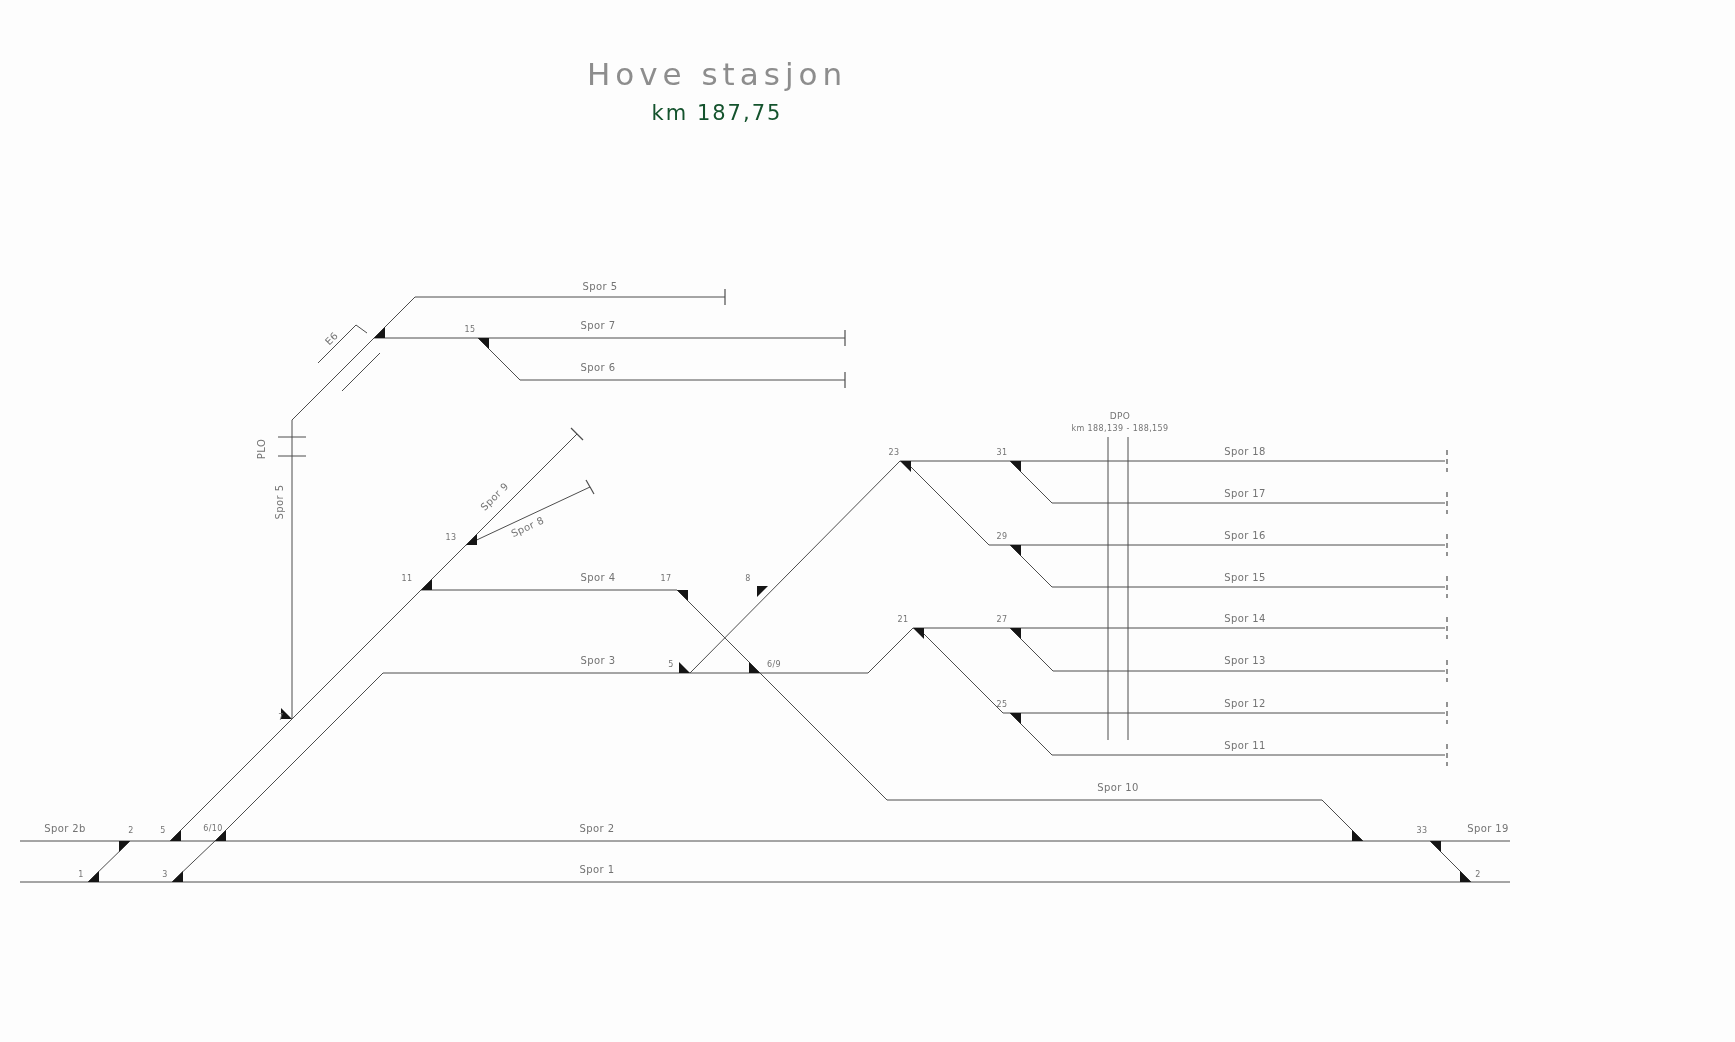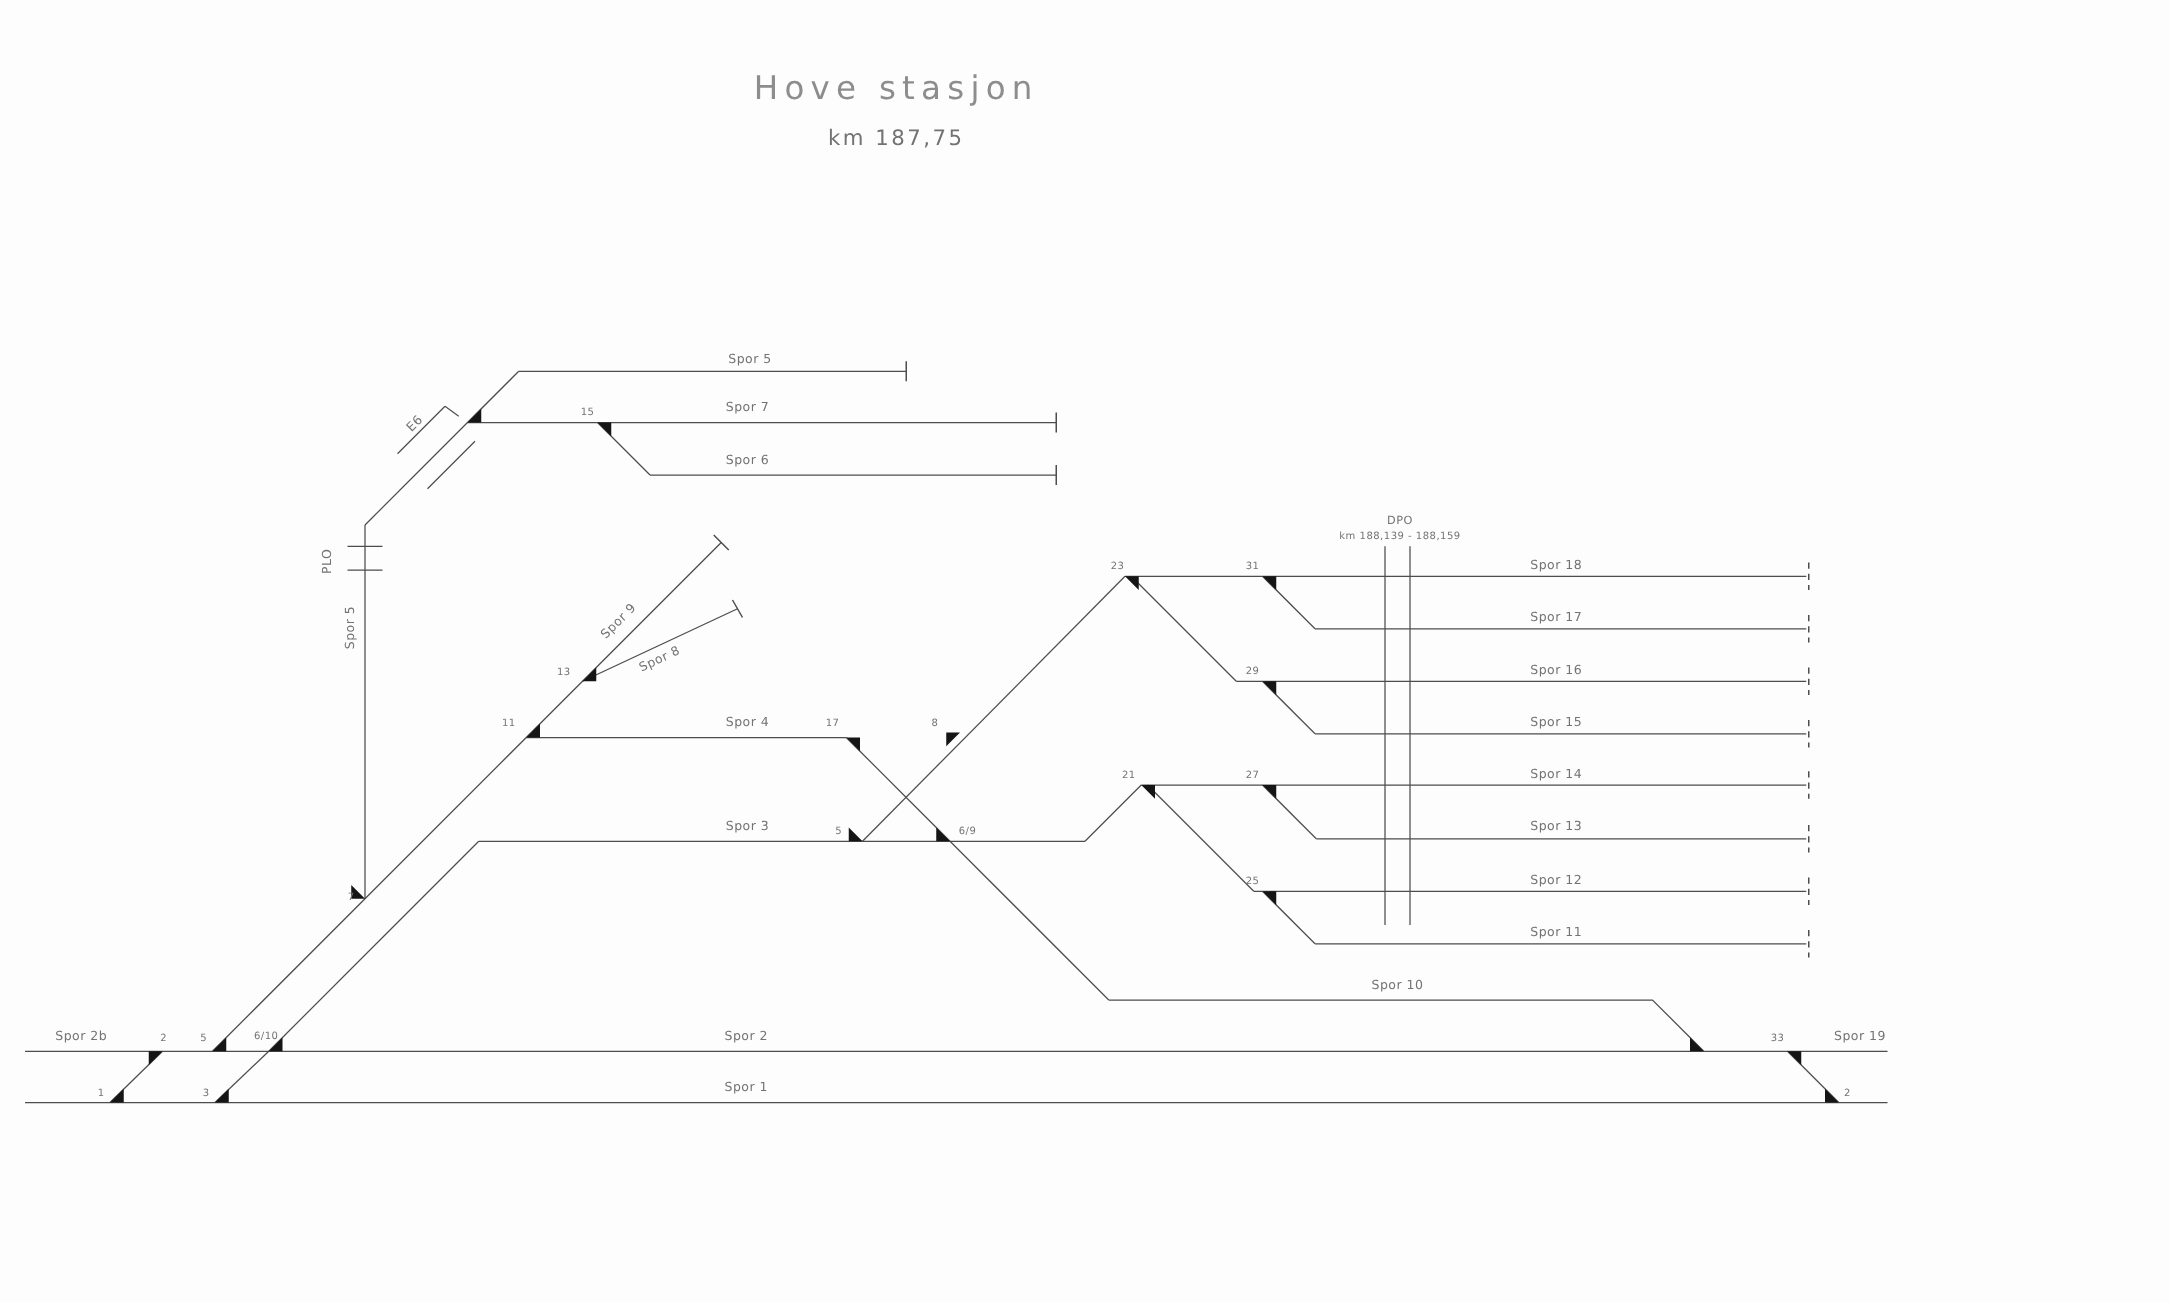--- a/index.html
+++ b/index.html
@@ -6,28 +6,28 @@
   .page{
     position:relative;
     width:1735px;height:1042px;
     background:#fdfdfd;
     font-family:"DejaVu Sans", sans-serif;
     overflow:hidden;
   }
   .title{
     position:absolute;left:717px;top:56px;
     transform:translateX(-50%);
-    font-size:26px;letter-spacing:5px;
+    font-size:31px;letter-spacing:5px;
     color:#8d8d8d;white-space:nowrap;
   }
   .subtitle{
     position:absolute;left:717px;top:101px;
     transform:translateX(-50%);
-    font-size:17px;letter-spacing:2px;
-    color:#737373;white-space:nowrap;
+    font-size:21px;letter-spacing:2px;
+    color:#14532d;white-space:nowrap;
   }
   svg{position:absolute;left:0;top:0;display:block;}
   svg text{font-family:"DejaVu Sans", sans-serif;letter-spacing:0.4px;}
 </style>
 </head>
 <body>
 
 <div class="page">
   <div class="title">Hove stasjon</div>
   <div class="subtitle">km 187,75</div>

